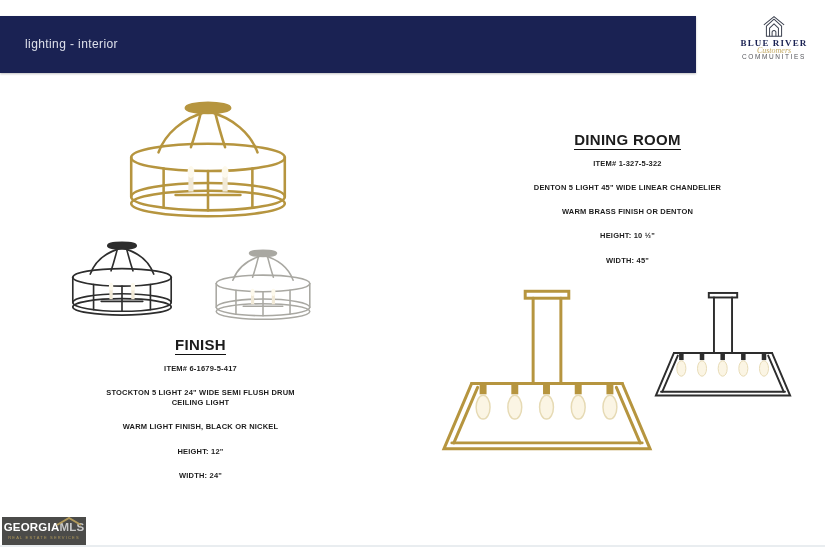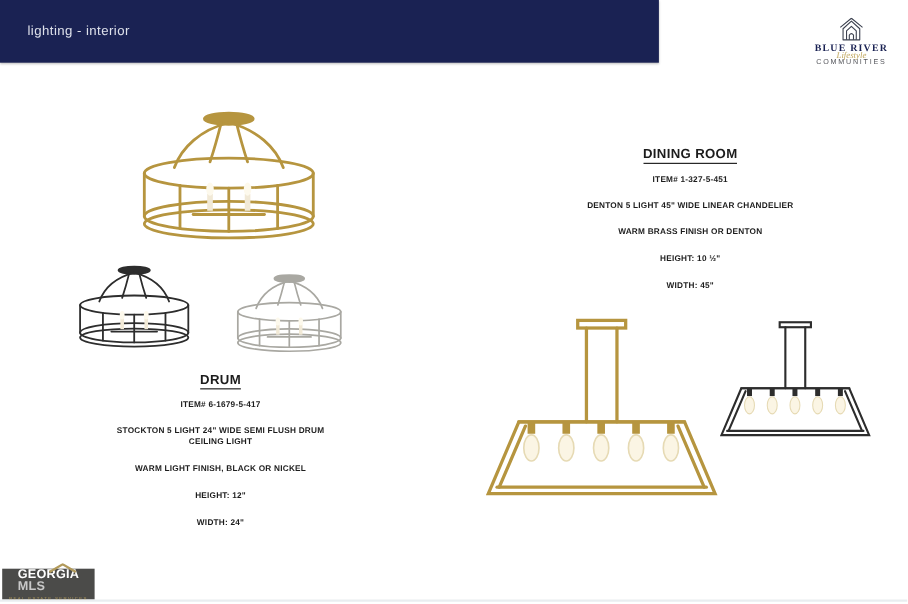--- a/index.html
+++ b/index.html
@@ -1,21 +1,21 @@
 <!DOCTYPE html>
 <html><head>
 <meta charset="utf-8">
 <style>
   * { margin:0; padding:0; box-sizing:border-box; }
   html,body { width:825px; height:549px; background:#ffffff; overflow:hidden;
               font-family:"Liberation Sans", sans-serif; }
   .slide { position:relative; width:825px; height:549px; background:#ffffff; }
 
   
-  .header-bar { position:absolute; left:0; top:0; width:599px; height:57px;
+  .header-bar { position:absolute; left:0; top:16px; width:696px; height:57px;
                 background:#1a2253; box-shadow:0 1px 2px rgba(0,0,0,.25); }
   .header-title { position:absolute; left:25px; top:21px; font-size:12px;
                   color:#dde0ea; letter-spacing:.4px; }
 
   .brand { position:absolute; left:723px; top:0; width:102px; height:60px;
            display:flex; flex-direction:column; align-items:center;
            justify-content:center; padding-top:16px;text-align:right; }
   .brand-house { color:#3d4250; margin-bottom:1px; }
   .brand-name { font-family:"Liberation Serif", serif; font-weight:bold;
                 font-size:9px; letter-spacing:1.1px; color:#1a2253; line-height:1; }
@@ -39,31 +39,31 @@
 
   
   .note { position:absolute; left:322px; top:181px; width:210px;
           font-size:10.5px; font-style:italic; font-weight:bold;
           color:#c23a30; line-height:1.32; }
 
   
   .spec { position:absolute; width:205px; text-align:center; color:#1c1c1c; }
   .spec-dining { left:525px; top:131px; }
   .spec-foyer  { left:98px;  top:336px; }
-  .spec-title { display:inline-block; font-size:12px; font-weight:bold;
+  .spec-title { display:inline-block; font-size:15px; font-weight:bold;
                 letter-spacing:.3px; border-bottom:1.6px solid #111;
                 padding-bottom:1px; margin-bottom:9px; }
   .spec-line { font-size:7.5px; font-weight:bold; letter-spacing:.2px;
                margin-bottom:14px; line-height:1.35; }
 
   
   .mls-badge { position:absolute; left:2px; top:517px; width:84px; height:28px;
                background:#4b4b49; display:flex; flex-direction:column;
                align-items:center; justify-content:center; }
-  .mls-row { position:relative; display:flex; align-items:flex-start; line-height:1;flex-direction:column; }
+  .mls-row { position:relative; display:flex; align-items:flex-end; line-height:1; }
   .mls-georgia { color:#ffffff; font-weight:bold; font-size:11.5px;
                  letter-spacing:.2px; }
   .mls-mls { color:#c9c9c9; font-weight:bold; font-size:11.5px; letter-spacing:.2px; }
   .mls-roof { position:absolute; right:2px; top:-5px; }
   .mls-tagline { color:#b29a5b; font-size:4px; letter-spacing:1.2px; margin-top:1px; }
 
   .bottom-rule { position:absolute; left:0; bottom:2px; width:100%; height:2px;
                  background:#e9edf0; }
 </style>
 </head>
@@ -138,21 +138,21 @@
 
   <div class="header-bar">
     <div class="header-title">lighting - interior</div>
   </div>
 
   <div class="brand">
     <svg class="brand-house" width="32" height="26">
         <use href="#house-mark"></use>
       </svg>
     <div class="brand-name">BLUE RIVER</div>
-    <div class="brand-script">Lifestyle</div>
+    <div class="brand-script">Customers</div>
     <div class="brand-suffix">COMMUNITIES</div>
   </div>
 
   <div class="fixture fx-drum-brass brass">
       <svg>
         <use href="#drum-light"></use>
       </svg>
     </div>
   <div class="fixture fx-drum-black black">
       <svg>
@@ -171,29 +171,29 @@
     </div>
   <div class="fixture fx-linear-black black">
       <svg>
         <use href="#linear-chandelier"></use>
       </svg>
     </div>
 
 
   <div class="spec spec-dining">
     <div><span class="spec-title">DINING ROOM</span></div>
-    <div class="spec-line">ITEM# 1-327-5-451</div>
+    <div class="spec-line">ITEM# 1-327-5-322</div>
     <div class="spec-line">DENTON 5 LIGHT 45" WIDE LINEAR CHANDELIER</div>
     <div class="spec-line">WARM BRASS FINISH OR DENTON</div>
     <div class="spec-line">HEIGHT: 10 ½"</div>
     <div class="spec-line">WIDTH: 45"</div>
   </div>
 
   <div class="spec spec-foyer">
-    <div><span class="spec-title">DRUM</span></div>
+    <div><span class="spec-title">FINISH</span></div>
     <div class="spec-line">ITEM# 6-1679-5-417</div>
     <div class="spec-line">STOCKTON 5 LIGHT 24" WIDE SEMI FLUSH DRUM CEILING LIGHT</div>
     <div class="spec-line">WARM LIGHT FINISH, BLACK OR NICKEL</div>
     <div class="spec-line">HEIGHT: 12"</div>
     <div class="spec-line">WIDTH: 24"</div>
   </div>
 
   <div class="mls-badge">
     <div class="mls-row">
       <span class="mls-georgia">GEORGIA</span>

